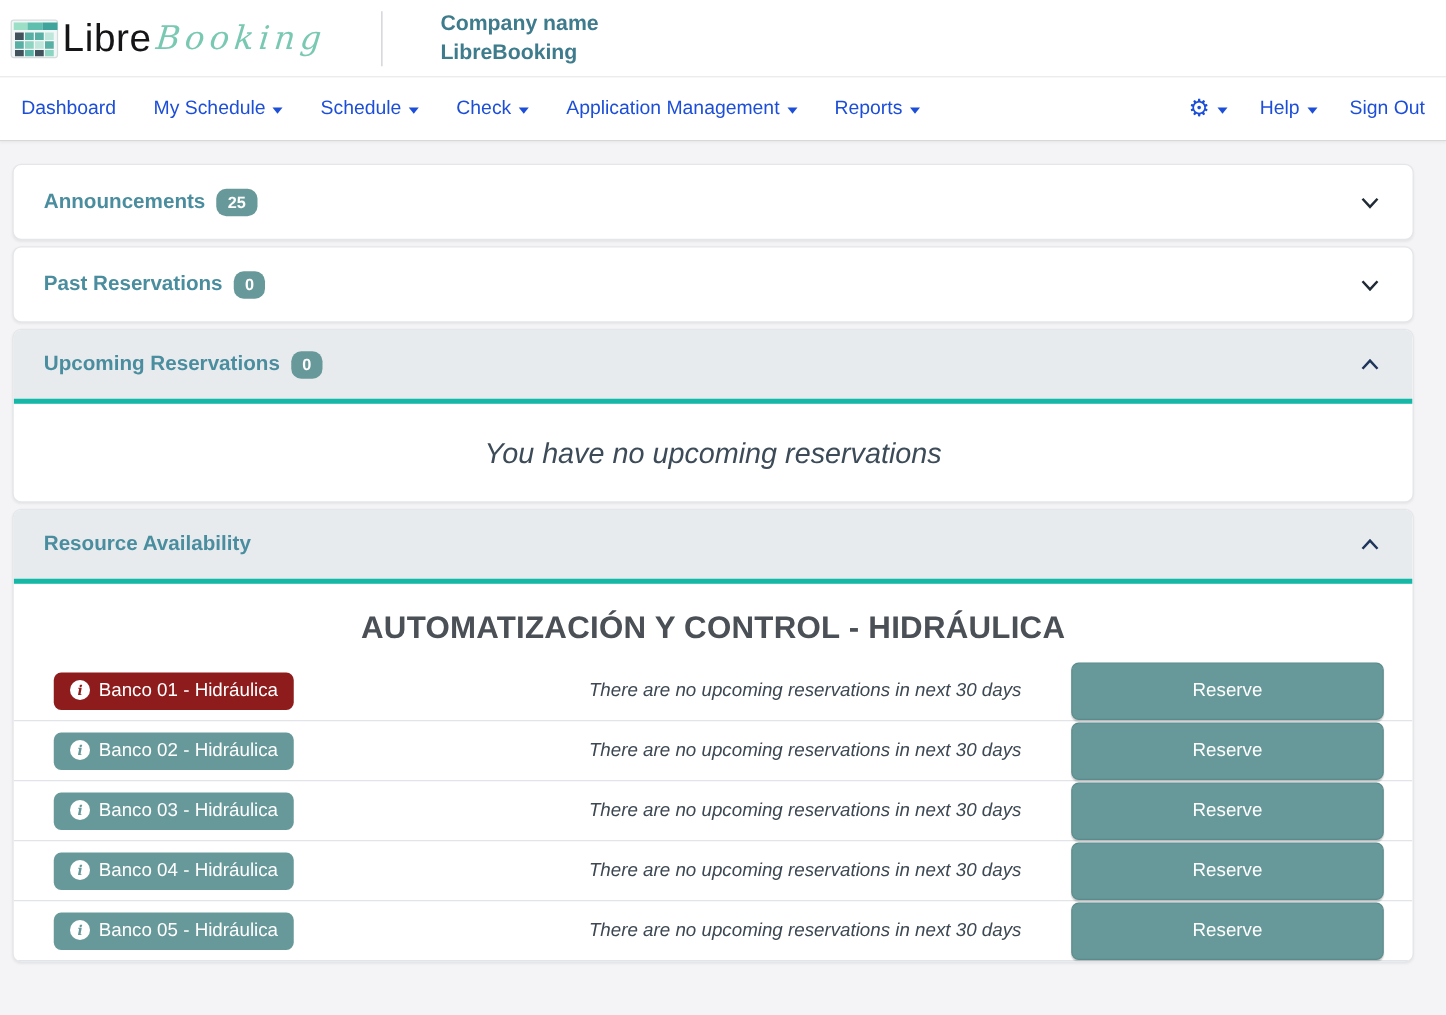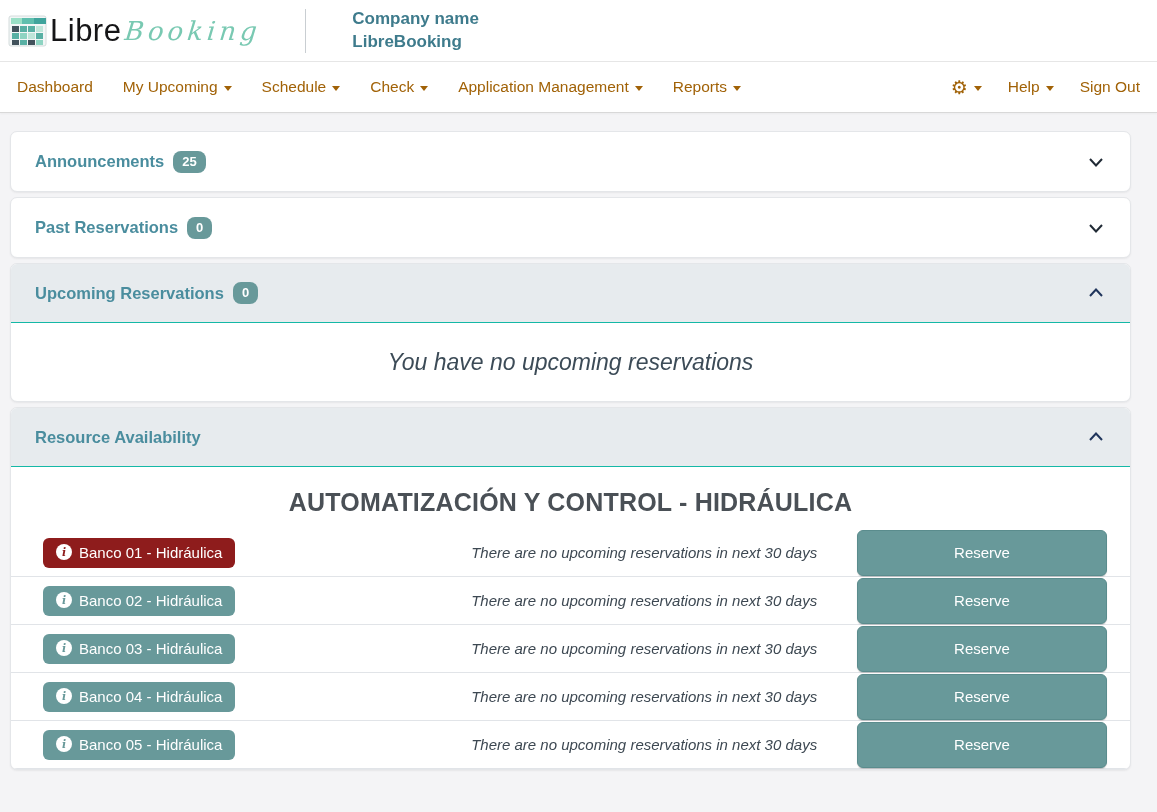--- a/index.html
+++ b/index.html
@@ -36,21 +36,21 @@
   .navbar {
     background: #fff; height: 51px;
     display: flex; align-items: center;
     padding: 0 17px;
     border-bottom: 1px solid #d8d8d8;
     box-shadow: 0 1px 2px rgba(0,0,0,.04);
   }
   .nav-left { display: flex; align-items: center; gap: 30px; }
   .nav-right { margin-left: auto; display: flex; align-items: center; gap: 26px; }
   .nav-link {
-    color: #a16207; font-size: 15.5px; text-decoration: none; cursor: pointer;
+    color: #1d4ed8; font-size: 15.5px; text-decoration: none; cursor: pointer;
     display: inline-flex; align-items: center; white-space: nowrap;
   }
   .caret {
     display: inline-block; width: 0; height: 0; margin-left: 6px; margin-top: 2px;
     border-left: 4.5px solid transparent; border-right: 4.5px solid transparent;
     border-top: 5px solid currentColor;
   }
   .gear-glyph { font-size: 19px; line-height: 1; }
 
   
@@ -58,21 +58,21 @@
   .panel {
     background: #fff; border: 1px solid #e4e6e9; border-radius: 7px;
     margin-bottom: 5px; box-shadow: 0 1px 2px rgba(0,0,0,.06);
     overflow: hidden;
   }
   .panel-header {
     display: flex; align-items: center;
     height: 59px; padding: 0 22px 0 24px; cursor: pointer;
   }
   .panel.expanded .panel-header {
-    background: #e7ebee; border-bottom: 1px solid #14b8a6;
+    background: #e7ebee; border-bottom: 4px solid #14b8a6;
   }
   .panel-title { color: #4a8d9e; font-weight: 700; font-size: 16.5px; }
   .count-badge {
     background: #68999a; color: #fff; font-size: 13px; font-weight: 700;
     border-radius: 8px; padding: 4px 9px 5px; margin-left: 9px; line-height: 1;
   }
   .chev { margin-left: auto; display: flex; align-items: center; }
 
   .upcoming-body {
     height: 78px; display: flex; align-items: center; justify-content: center;
@@ -151,21 +151,21 @@
     <div>LibreBooking</div>
   </div>
 </header>
 
 <nav class="navbar">
   <div class="nav-left">
     <a class="nav-link">
       <span>Dashboard</span>
     </a>
     <a class="nav-link">
-      <span>My Upcoming</span>
+      <span>My Schedule</span>
       <span class="caret"></span>
     </a>
     <a class="nav-link">
       <span>Schedule</span>
       <span class="caret"></span>
     </a>
     <a class="nav-link">
       <span>Check</span>
       <span class="caret"></span>
     </a>

